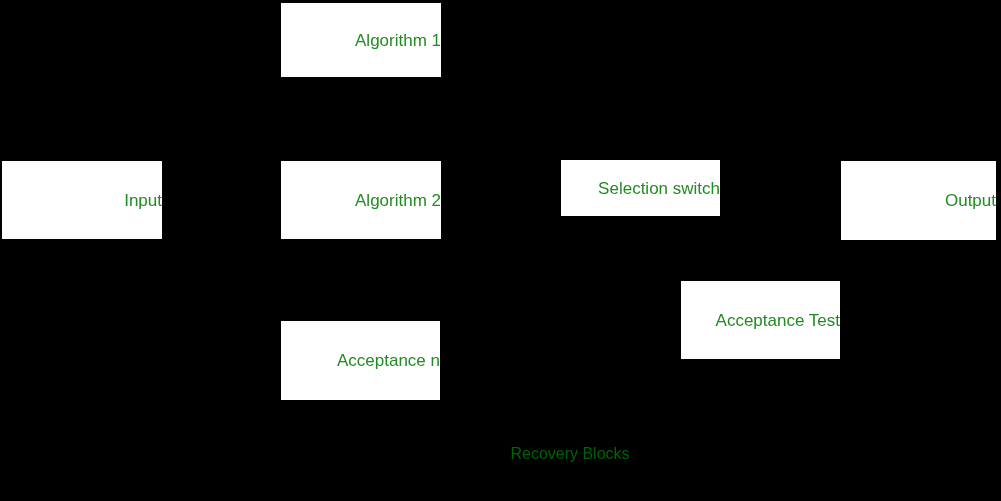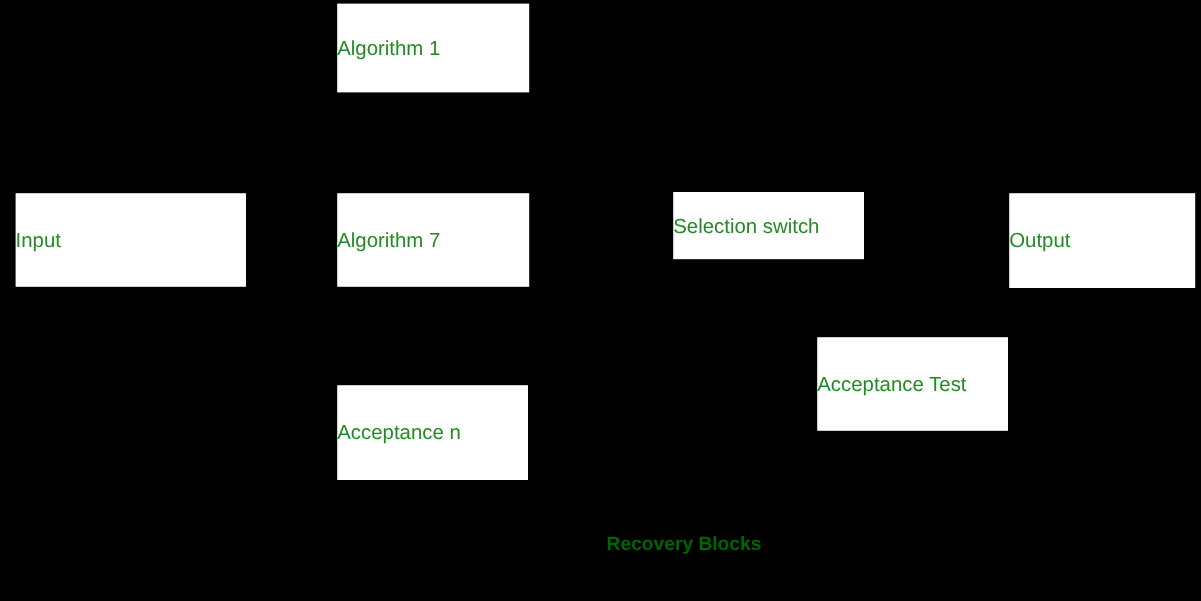--- a/index.html
+++ b/index.html
@@ -13,64 +13,64 @@
     height: 501px;
     background: var(--bg, #000000);
     overflow: hidden;
     font-family: "Liberation Sans", sans-serif;
   }
   .node {
     position: absolute;
     background: var(--box-fill, #ffffff);
     display: flex;
     align-items: center;
-    justify-content: flex-start;
+    justify-content: flex-end;
     box-sizing: border-box;
   }
   .node .label {
     color: var(--label-color, #228B22);
     font-size: 17px;
     line-height: 1;
     white-space: nowrap;
   }
   
-  .node-input            { left: 13px;     top: 161px; width: 192px; height: 78px; }
+  .node-input            { left: 2px;     top: 161px; width: 160px; height: 78px; }
   .node-algorithm-1      { left: 281px; top: 3px;   width: 160px; height: 74px; }
   .node-algorithm-2      { left: 281px; top: 161px; width: 160px; height: 78px; }
   .node-algorithm-n      { left: 281px; top: 321px; width: 159px; height: 79px; }
   .node-selection-switch { left: 561px; top: 160px; width: 159px; height: 56px; }
   .node-output           { left: 841px; top: 161px; width: 155px; height: 79px; }
   .node-acceptance-test  { left: 681px; top: 281px; width: 159px; height: 78px; }
   .diagram-title {
     position: absolute;
     left: 570px;
     top: 445px;
     transform: translateX(-50%);
     color: var(--title-color, #006400);
     font-size: 16px;
-    font-weight: bold;
+    font-weight: normal;
     line-height: 1.15;
     white-space: nowrap;
   }
 </style>
 </head>
 <body>
 
 <div class="canvas">
 
   <div class="node node-algorithm-1">
     <span class="label">Algorithm 1</span>
   </div>
 
   <div class="node node-input">
     <span class="label">Input</span>
   </div>
 
   <div class="node node-algorithm-2">
-    <span class="label">Algorithm 7</span>
+    <span class="label">Algorithm 2</span>
   </div>
 
   <div class="node node-selection-switch">
     <span class="label">Selection switch</span>
   </div>
 
   <div class="node node-output">
     <span class="label">Output</span>
   </div>
 

